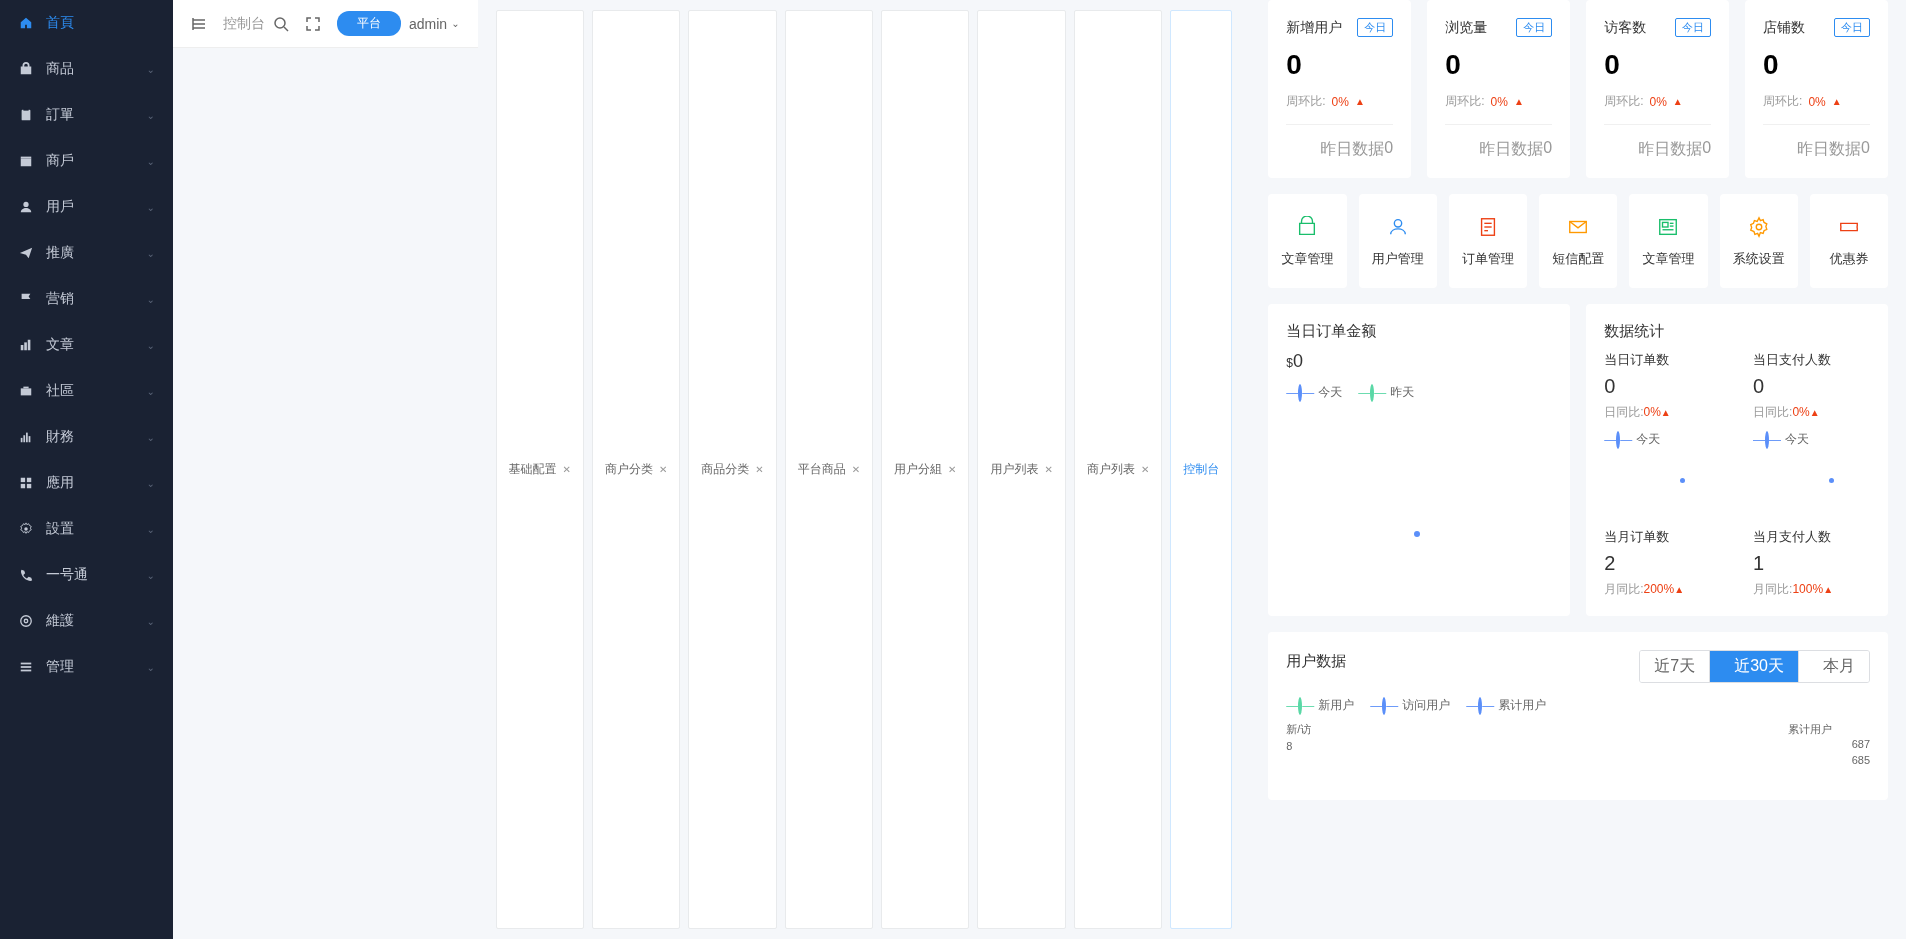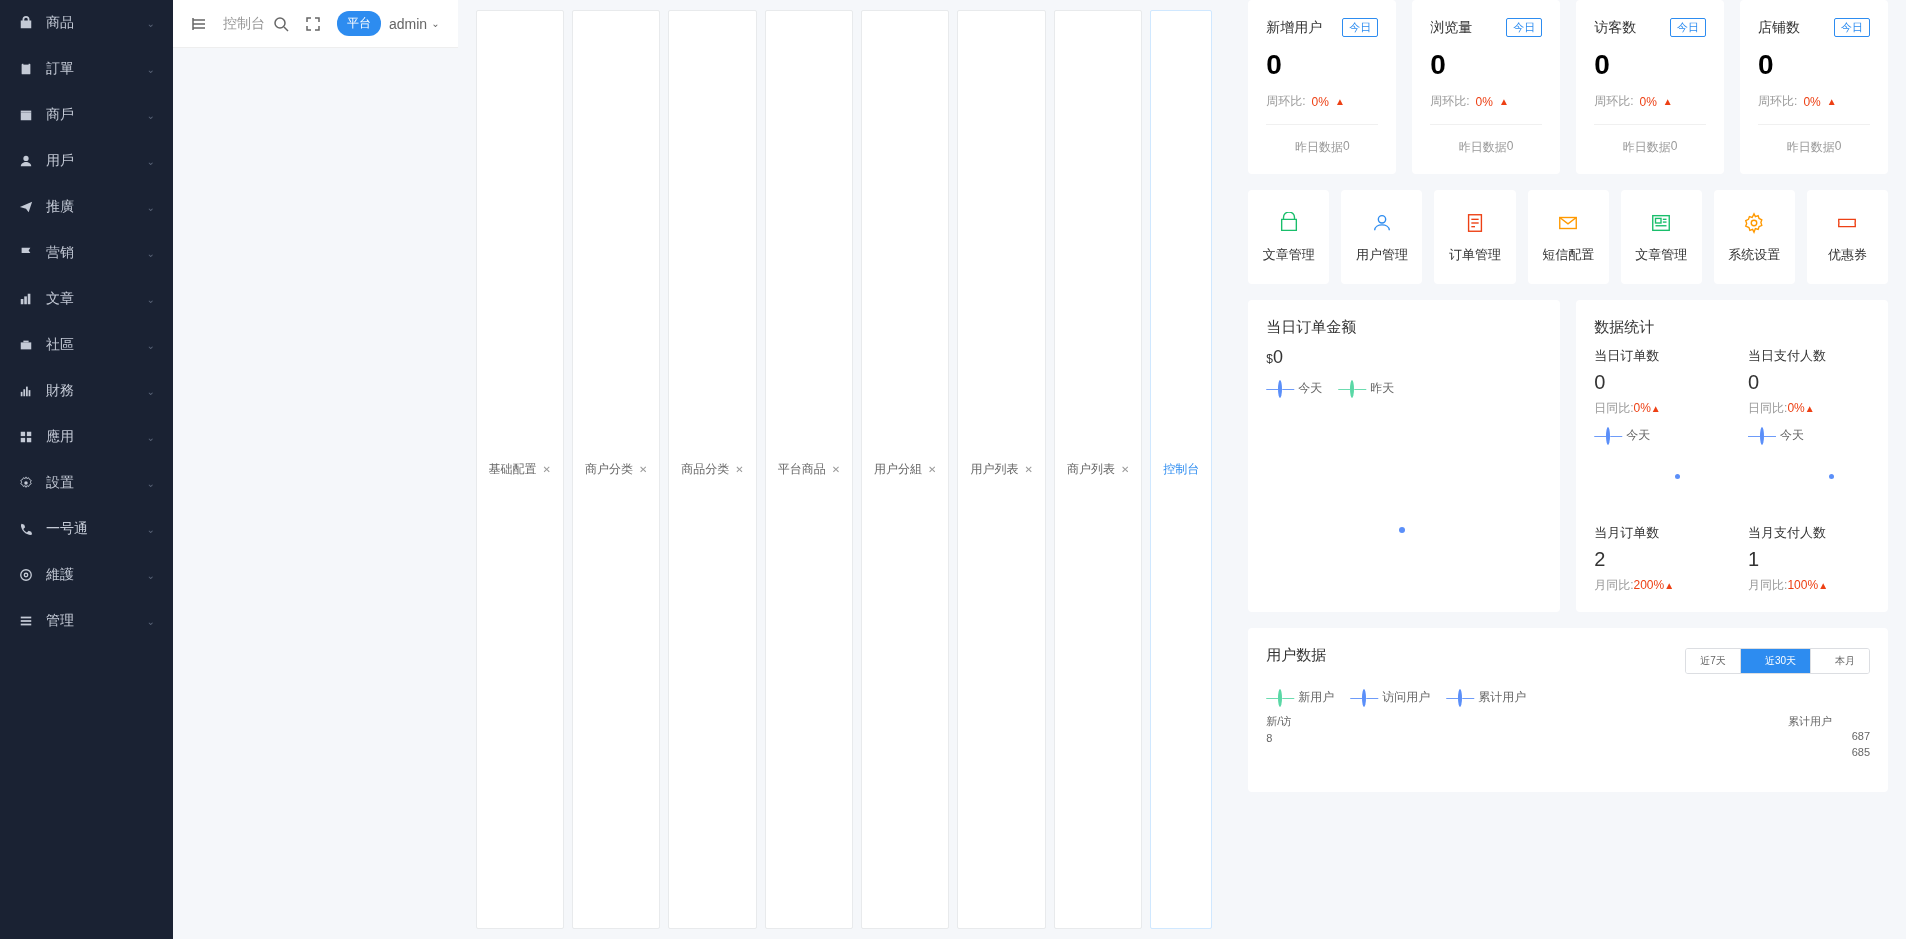--- a/index.html
+++ b/index.html
@@ -16,21 +16,21 @@
 
 
 .main { flex: 1; display: flex; flex-direction: row; overflow: hidden; }
 
 
 .header { height: 48px; background: #fff; border-bottom: 1px solid #eee; display: flex; align-items: center; padding: 0 18px; }
 .header .menu-toggle { cursor: pointer; margin-right: 16px; font-size: 16px; color: #666; }
 .header .breadcrumb { color: #999; font-size: 14px; }
 .header .spacer { flex: 1; }
 .header .header-icon { margin: 0 8px; cursor: pointer; color: #666; font-size: 16px; }
-.header .platform-badge { background: #2d8cf0; color: #fff; padding: 4px 10px; border-radius: 12px; font-size: 12px; margin: 0 8px; }
+.header .platform-badge { background: #2d8cf0; color: #fff; padding: 4px 20px; border-radius: 12px; font-size: 12px; margin: 0 8px; }
 .header .user-menu { cursor: pointer; color: #666; font-size: 14px; display: flex; align-items: center; gap: 4px; }
 
 
 .tabs { background: #f5f7fa; padding: 10px 18px; display: flex; gap: 8px; flex-wrap: wrap; }
 .tab { background: #fff; border: 1px solid #e8eaec; padding: 5px 12px; font-size: 12px; cursor: pointer; display: flex; align-items: center; gap: 6px; color: #666; border-radius: 2px; }
 .tab.active { color: #2d8cf0; border-color: #d0e8ff; }
 .tab .close { font-size: 10px; color: #999; }
 
 
 .content { flex: 1; overflow-y: auto; padding: 0 18px 18px; }
@@ -38,21 +38,21 @@
 
 .stat-row { display: flex; gap: 16px; margin-bottom: 16px; }
 .stat-card { flex: 1; background: #fff; border-radius: 4px; padding: 18px; }
 .stat-header { display: flex; justify-content: space-between; align-items: center; margin-bottom: 12px; }
 .stat-title { font-size: 14px; color: #333; }
 .stat-badge { border: 1px solid #2d8cf0; color: #2d8cf0; font-size: 11px; padding: 1px 6px; border-radius: 2px; }
 .stat-value { font-size: 28px; font-weight: bold; color: #000; margin-bottom: 12px; }
 .stat-compare { font-size: 12px; color: #999; display: flex; align-items: center; gap: 6px; padding-bottom: 14px; border-bottom: 1px solid #f0f0f0; }
 .stat-compare .pct { color: #ed4014; }
 .stat-compare .arrow-up { color: #ed4014; font-size: 10px; }
-.stat-footer { display: flex; justify-content: center; font-size: 12px; color: #999; padding-top: 14px; }
+.stat-footer { display: flex; justify-content: flex-end; font-size: 16px; color: #999; padding-top: 14px; }
 
 
 .quick-row { display: flex; gap: 12px; margin-bottom: 16px; }
 .quick-card { flex: 1; background: #fff; border-radius: 4px; padding: 20px 8px; text-align: center; cursor: pointer; }
 .quick-card .qicon { font-size: 22px; margin-bottom: 10px; height: 26px; display: flex; align-items: center; justify-content: center; }
 .quick-card .qlabel { font-size: 13px; color: #333; }
 
 
 .panel-row { display: flex; gap: 16px; margin-bottom: 16px; }
 .panel { background: #fff; border-radius: 4px; padding: 18px; }
@@ -74,40 +74,48 @@
 .ds-value { font-size: 20px; color: #333; margin-bottom: 6px; }
 .ds-compare { font-size: 12px; color: #999; }
 .ds-compare .pct { color: #ed4014; }
 .ds-legend { margin-top: 10px; }
 .ds-chart { height: 48px; position: relative; }
 .ds-dot { position: absolute; right: 36px; top: 22px; width: 5px; height: 5px; background: #5b8ff9; border-radius: 50%; }
 
 
 .user-panel { background: #fff; border-radius: 4px; padding: 18px; }
 .user-panel-header { display: flex; justify-content: space-between; align-items: center; margin-bottom: 14px; }
-.time-tabs { display: flex; border: 1px solid #dcdee2; border-radius: 3px; overflow: hidden; font-size: 10px; }
+.time-tabs { display: flex; border: 1px solid #dcdee2; border-radius: 3px; overflow: hidden; font-size: 16px; }
 .time-tab { padding: 5px 14px; cursor: pointer; background: #fff; color: #666; }
 .time-tab.active { background: #2d8cf0; color: #fff; }
 .time-tab + .time-tab { border-left: 1px solid #dcdee2; padding-left: 24px; }
 .user-chart { position: relative; height: 60px; font-size: 11px; color: #666; }
 .axis-label-left { position: absolute; left: 0; top: 0; }
 .axis-label-right { position: absolute; right: 38px; top: 0; }
 .axis-tick-left { position: absolute; left: 0; top: 18px; }
 .axis-tick-r1 { position: absolute; right: 0; top: 16px; }
 .axis-tick-r2 { position: absolute; right: 0; top: 32px; }
 
 svg { display: block; }
 </style>
 </head>
 <body>
 
 <div class="app">
 
   <div class="sidebar">
     <div id="sidebar-items">
+        <div class="sidebar-item active">
+          <span class="icon">
+            <svg width="14" height="14" viewBox="0 0 16 16" fill="currentColor">
+              <path d="M8 2l6 5v7H9v-4H7v4H2V7z"></path>
+            </svg>
+          </span>
+          <span>首頁</span>
+        </div>
         <div class="sidebar-item">
           <span class="icon">
             <svg width="14" height="14" viewBox="0 0 16 16" fill="currentColor">
               <path d="M4 5V4a4 4 0 018 0v1h2v9H2V5h2zm2 0h4V4a2 2 0 00-4 0v1z"></path>
             </svg>
           </span>
           <span>商品</span>
           <span class="chevron">⌄</span>
         </div>
         <div class="sidebar-item">

